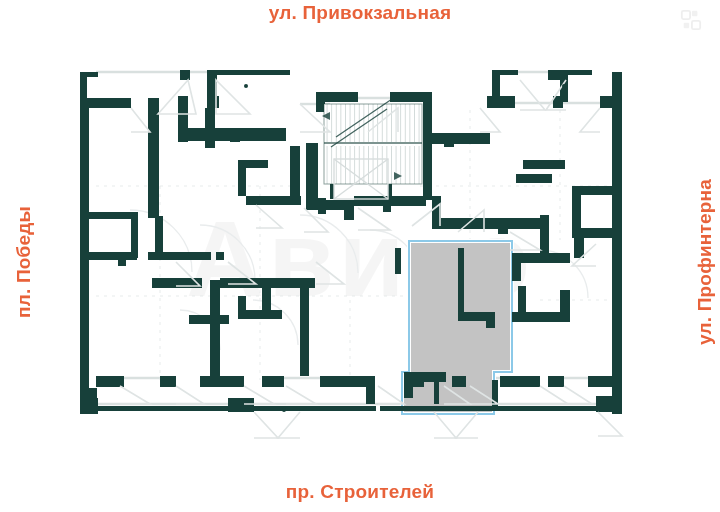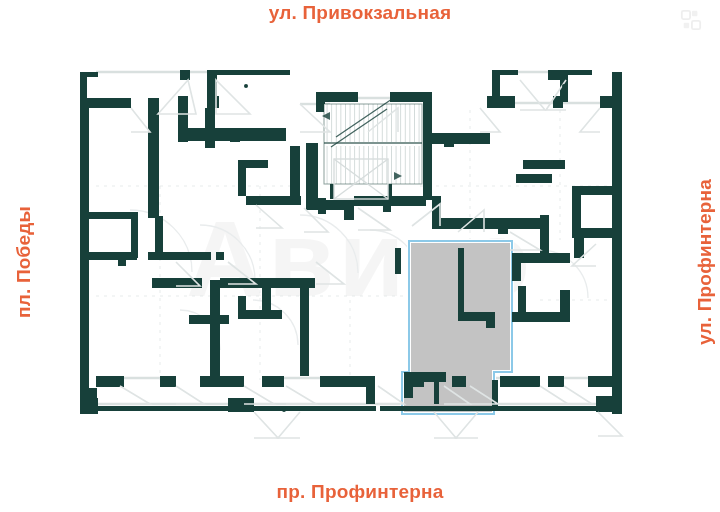--- a/index.html
+++ b/index.html
@@ -40,21 +40,21 @@
     letter-spacing:4px;user-select:none;pointer-events:none;
     font-family:"Liberation Sans", sans-serif;
   }
 </style>
 </head>
 <body>
 
 <div id="stage">
 
   <div class="street" id="street-top">ул. Привокзальная</div>
-  <div class="street" id="street-bottom">пр. Профинтерна</div>
+  <div class="street" id="street-bottom">пр. Строителей</div>
   <div class="street" id="street-left">пл. Победы</div>
   <div class="street" id="street-right">ул. Профинтерна</div>
 
   <div id="wm-text">Авито</div>
 
   <svg id="plan" viewBox="0 0 720 512" aria-hidden="true">
     <defs>
       <pattern id="stairTread" width="4.6" height="10" patternUnits="userSpaceOnUse">
         <rect width="4.6" height="10" fill="#ffffff"></rect>
         <line x1="0" y1="0" x2="0" y2="10" stroke="#17403a" stroke-width="0.7" opacity=".55"></line>

